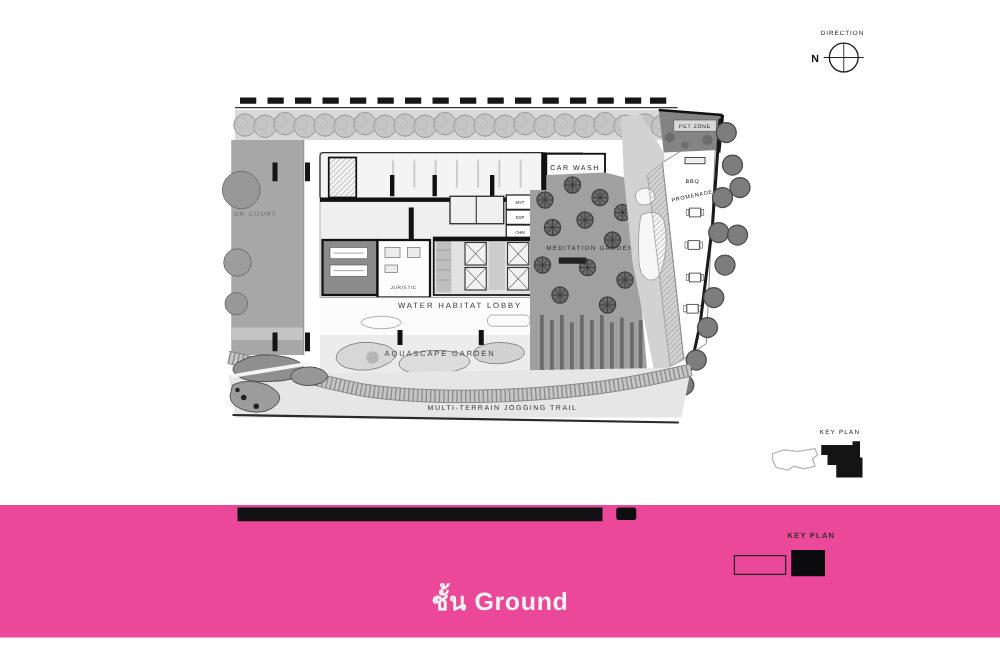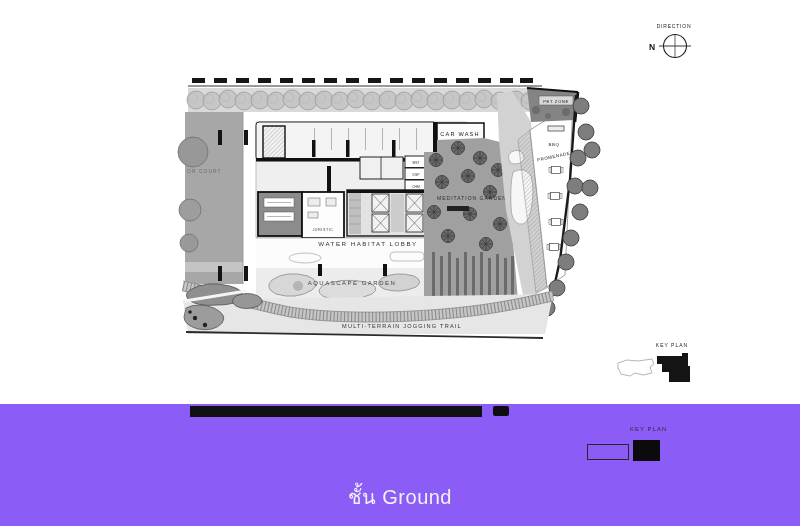--- a/index.html
+++ b/index.html
@@ -1,20 +1,20 @@
 <!DOCTYPE html>
 <html><head>
 <meta charset="utf-8">
 <style>
   html,body{margin:0;padding:0;}
   body{width:800px;height:526px;background:#ffffff;overflow:hidden;
        font-family:"Liberation Sans",sans-serif;position:relative;}
   .stage{position:absolute;left:0;top:0;width:800px;height:404px;background:#ffffff;}
   svg text{font-family:"Liberation Sans",sans-serif;}
-  .footer{position:absolute;left:0;top:404px;width:800px;height:122px;background:#8b5cf6;}
+  .footer{position:absolute;left:0;top:404px;width:800px;height:106px;background:#ec4899;font-weight:bold;}
   .next-band{position:absolute;left:190px;top:2px;width:292px;height:11px;background:#111113;}
   .next-blob{position:absolute;left:493px;top:2px;width:16px;height:10px;background:#0e0e10;border-radius:2px;}
   .next-keyplan{position:absolute;left:585px;top:20px;width:120px;height:48px;}
   .nk-label{position:absolute;left:45px;top:2px;font-size:6px;letter-spacing:1px;color:#2f2f31;}
   .nk-outline{position:absolute;left:2px;top:20px;width:40px;height:14px;border:1px solid #262628;}
   .nk-solid{position:absolute;left:48px;top:16px;width:27px;height:21px;background:#0b0b0d;}
   .caption{position:absolute;left:0;right:0;bottom:13px;text-align:center;
            font-size:20px;color:#f1f1f1;letter-spacing:0.5px;}
 </style>
 </head>

